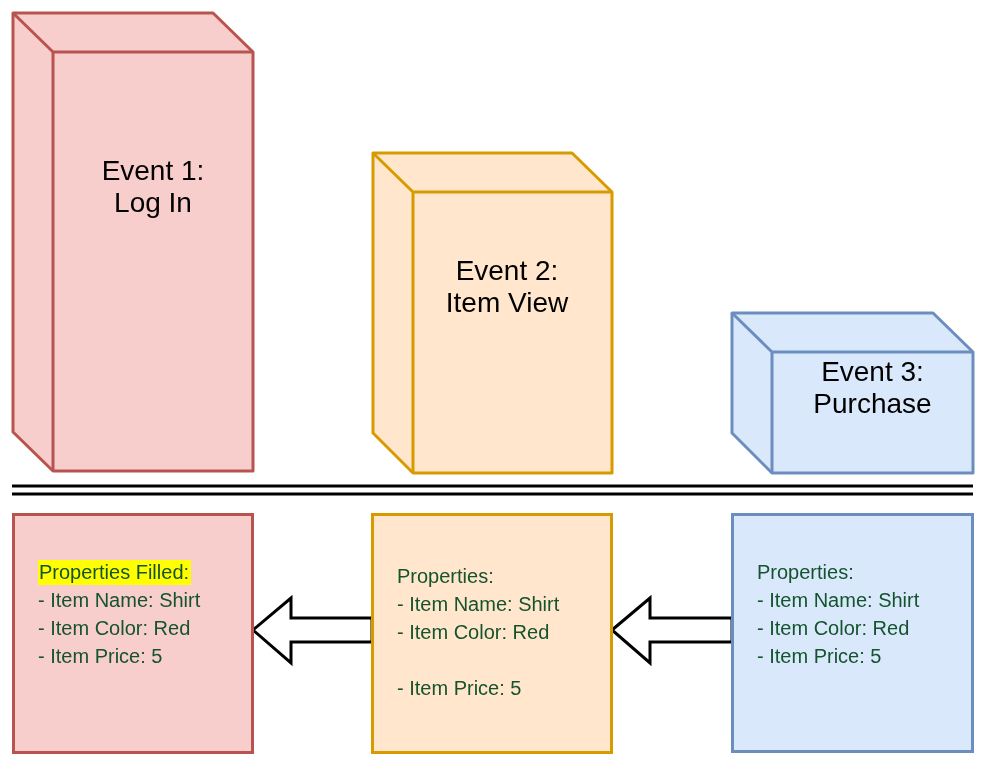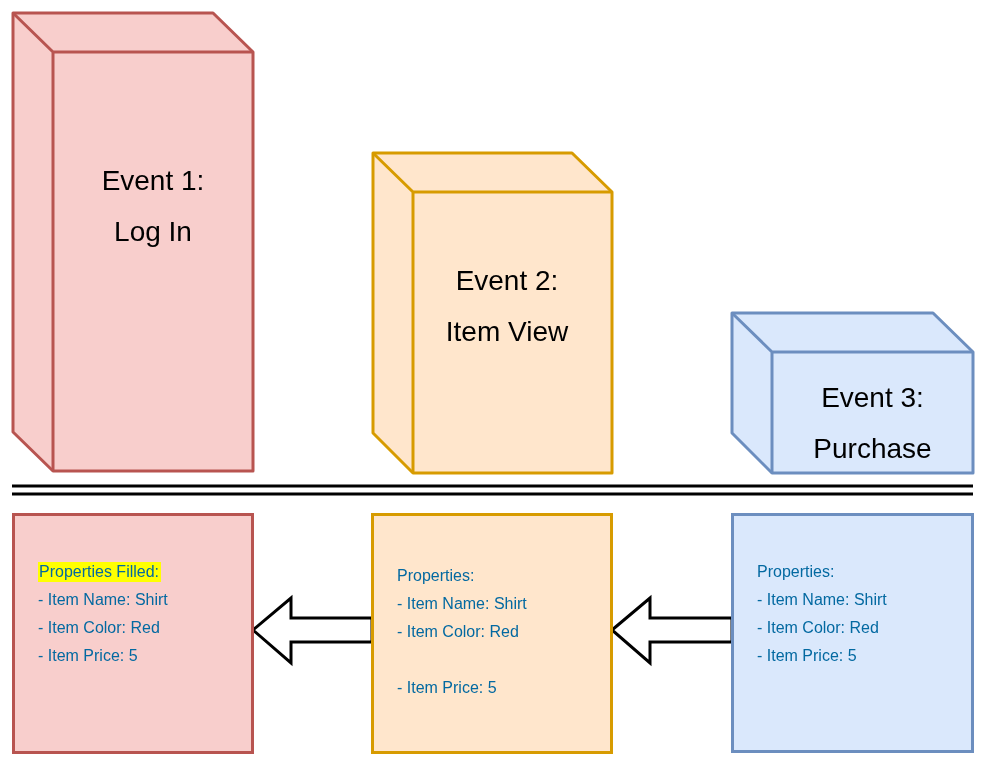--- a/index.html
+++ b/index.html
@@ -10,39 +10,39 @@
     background: #ffffff;
     font-family: "Liberation Sans", sans-serif;
     overflow: hidden;
   }
   .layer { position: absolute; left: 0; top: 0; }
 
   .cube-label {
     position: absolute;
     text-align: center;
     font-size: 28px;
-    line-height: 51px;
+    line-height: 32px;
     color: #000000;
     white-space: pre-line;
   }
   .lbl1 { left: 53px;  top: 155px; width: 200px; }
   .lbl2 { left: 413px; top: 255px; width: 188px; }
-  .lbl3 { left: 772px; top: 372px; width: 201px; }
+  .lbl3 { left: 772px; top: 356px; width: 201px; }
 
   .pbox {
     position: absolute;
     box-sizing: border-box;
     top: 513px;
     width: 242px;
     height: 241px;
     border: 3px solid;
     padding: 42px 10px 5px 23px;
-    font-size: 16px;
+    font-size: 20px;
     line-height: 28px;
-    color: #0369a1;
+    color: #14532d;
   }
   .pbox1 { left: 12px;  background: #F8CECC; border-color: #B85450; }
   .pbox2 { left: 371px; background: #FFE6CC; border-color: #D79B00; padding-top: 46px; }
   .pbox3 { left: 731px; background: #DAE8FC; border-color: #6C8EBF; width: 243px; height: 240px; }
 
   .pline { min-height: 28px; white-space: nowrap; }
   .hl { background: #FFFF00; padding: 1px 2px 2px 1px; }
 
   .cube-face { stroke-width: 3; stroke-linejoin: round; }
   .cube-edge { fill: none; stroke-width: 3; stroke-linejoin: round; }

